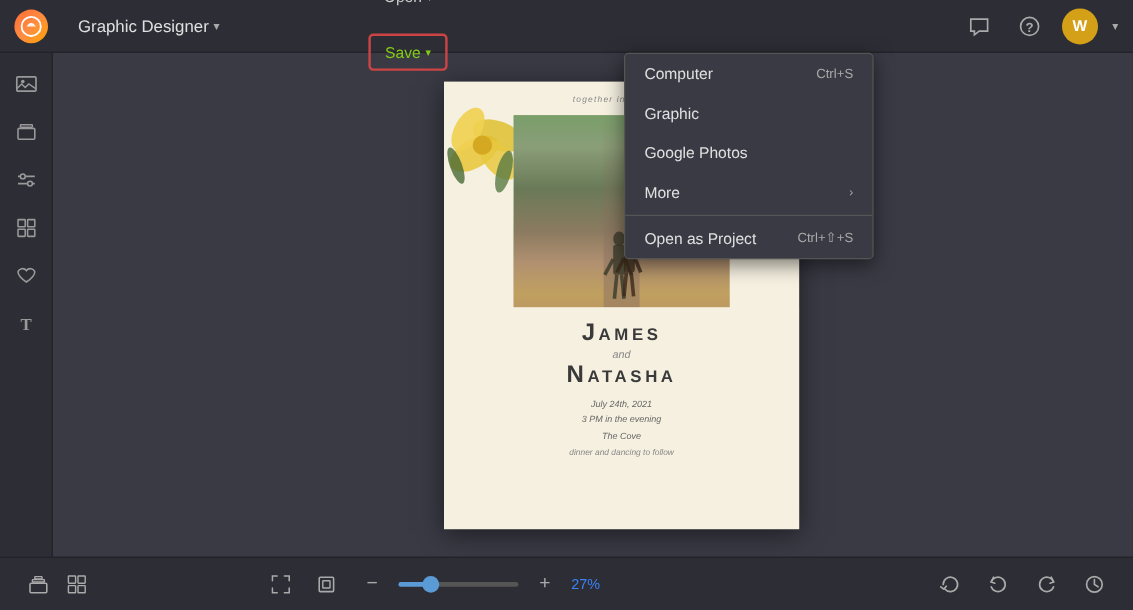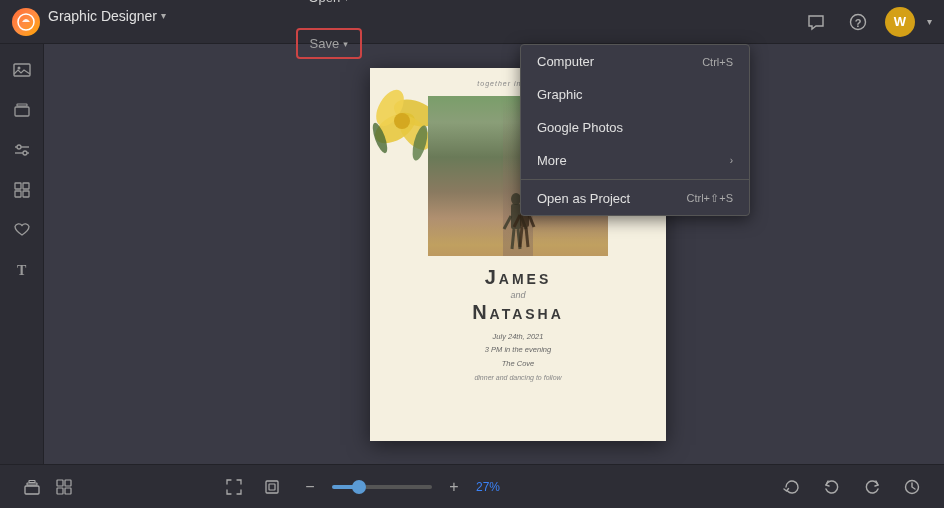--- a/index.html
+++ b/index.html
@@ -19,22 +19,22 @@
       background: #2d2d35;
       display: flex;
       align-items: center;
       padding: 0 12px;
       border-bottom: 1px solid #222228;
       position: relative;
       z-index: 10;
     }
     #logo-area {
       display: flex;
-      align-items: flex-start;
-      gap: 8px;
+      align-items: center;
+      gap: 25px;
       cursor: pointer;
     }
     #logo-icon {
       width: 28px;
       height: 28px;
       border-radius: 50%;
       background: linear-gradient(135deg, #ff6b35 0%, #ff8c42 50%, #ffa500 100%);
       display: flex;
       align-items: center;
       justify-content: center;
@@ -320,21 +320,21 @@
       align-items: center;
       gap: 8px;
       margin-left: auto;
     }
 
     
     #save-dropdown {
       position: absolute;
       top: 44px;
       left: 520px;
-      width: 230px;
+      width: 208px;
       background: #3a3a45;
       border: 1px solid #555;
       border-radius: 4px;
       box-shadow: 0 4px 16px rgba(0,0,0,0.5);
       z-index: 100;
     }
     .dropdown-item {
       display: flex;
       align-items: center;
       justify-content: space-between;
@@ -375,21 +375,21 @@
       <span>Graphic Designer</span>
       <span style="font-size:10px;color:#aaa;">▾</span>
     </span>
   </div>
 
   <div id="top-nav">
     <button class="top-nav-btn">
       <span>Open</span>
       <span style="font-size:9px;">▾</span>
     </button>
-    <button class="top-nav-btn active" style="border:2px solid #cc4444;color:#a3a3a3;">
+    <button class="top-nav-btn active" style="border:2px solid #cc4444;color:#84cc16;">
       <span>Save</span>
       <span style="font-size:9px;">▾</span>
     </button>
   </div>
 
   <div id="right-icons">
     <button class="icon-btn">
       <svg width="18" height="18" viewBox="0 0 18 18" fill="none">
         <path d="M2 3h14v10H9l-4 3v-3H2z" stroke="#aaa" stroke-width="1.4" fill="none"></path>
       </svg>

